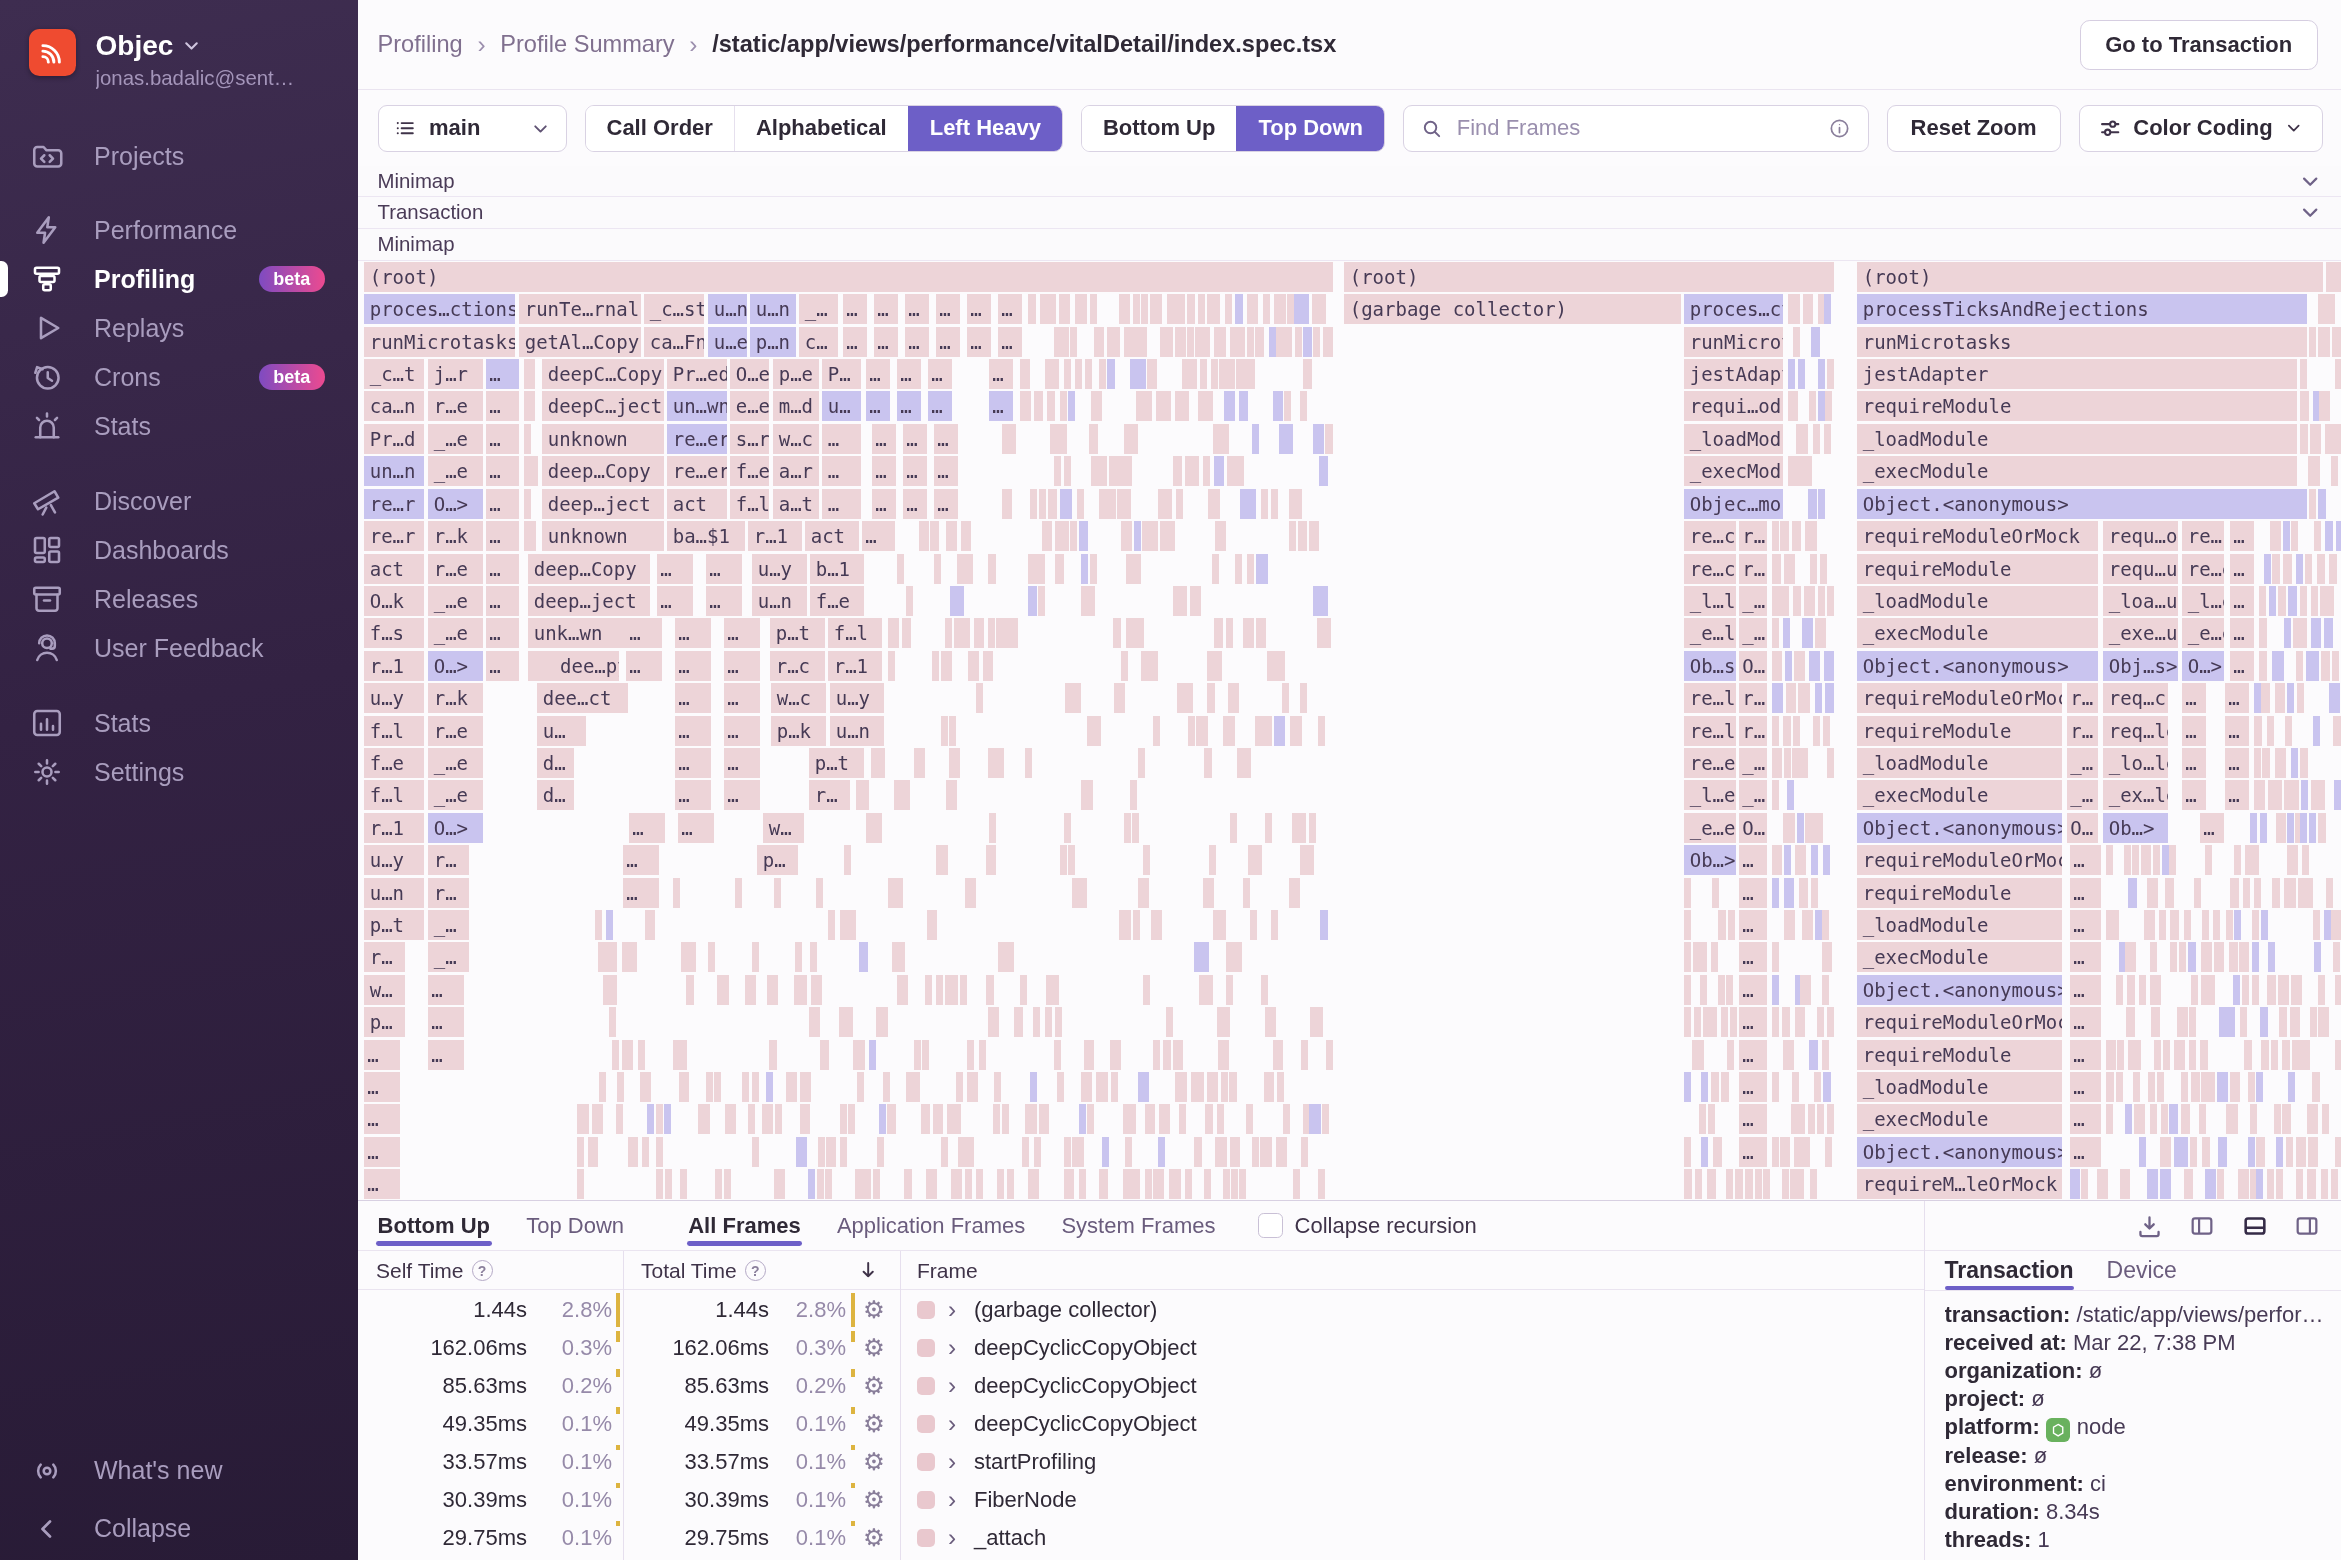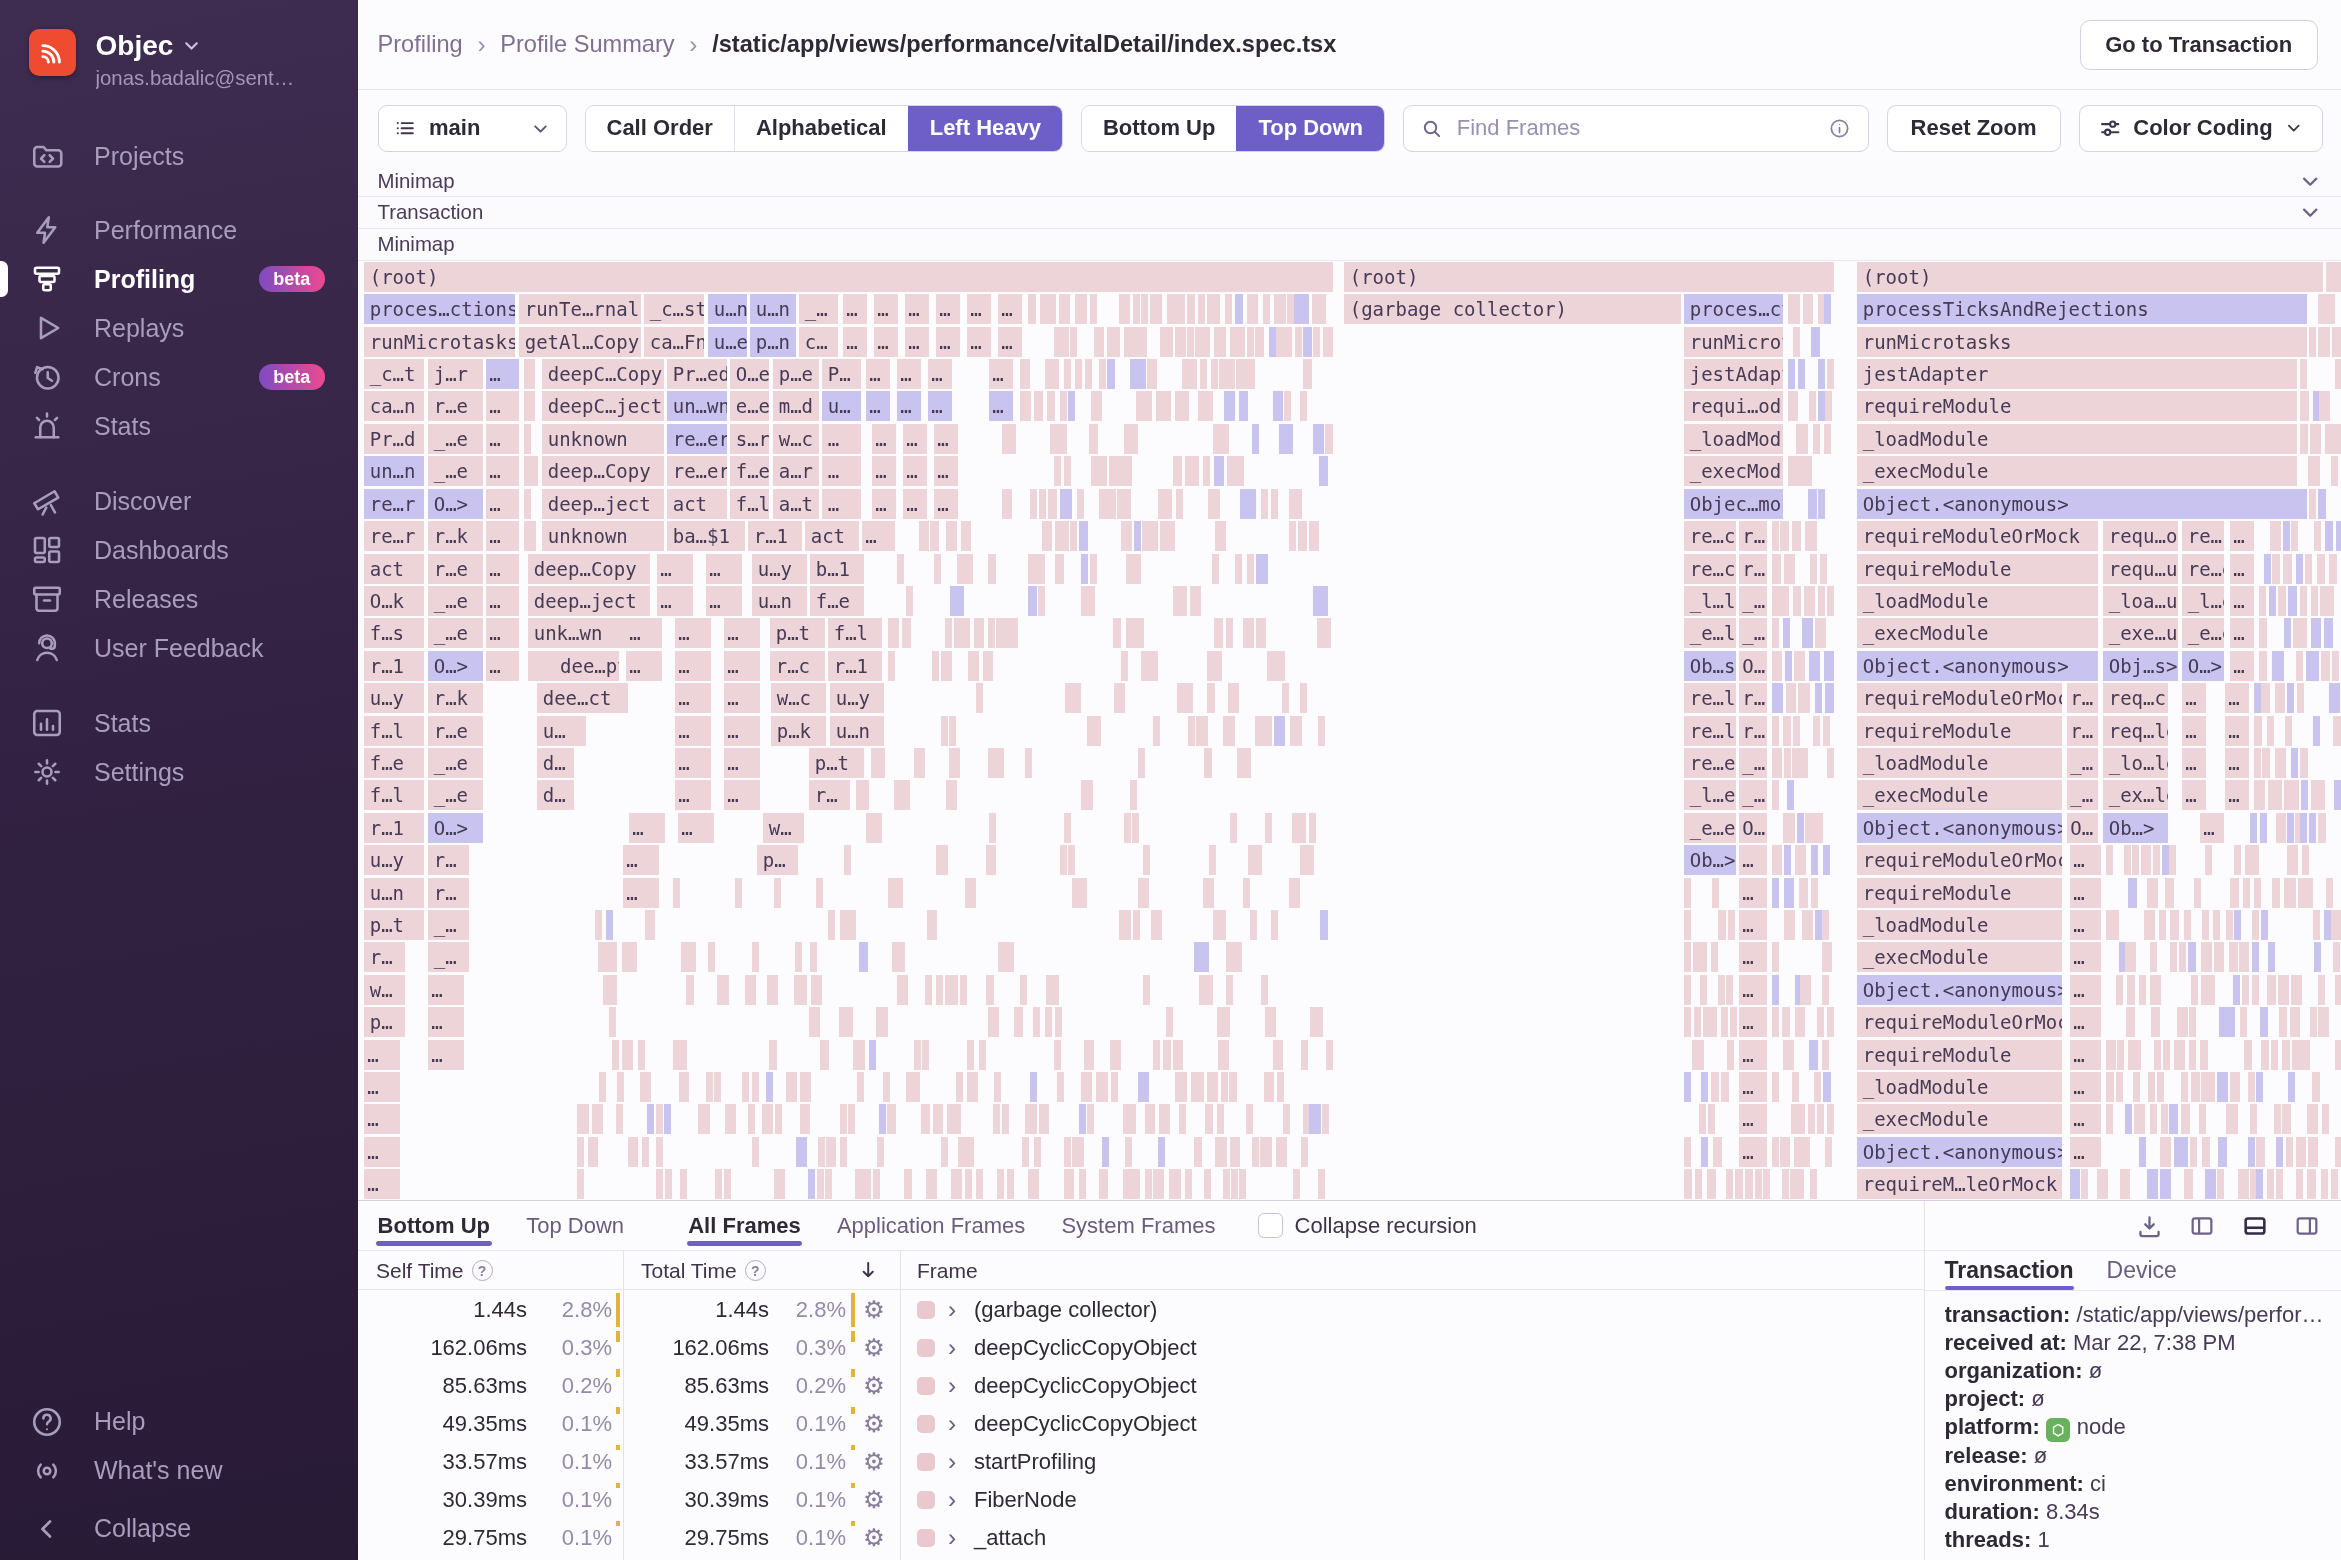--- a/index.html
+++ b/index.html
@@ -237,30 +237,20 @@
         <span class="nicon">
           <svg width="36" height="36" viewBox="0 0 24 24" fill="none" stroke="currentColor" stroke-width="1.7" stroke-linecap="round" stroke-linejoin="round">
             <circle cx="12" cy="12" r="3"></circle>
             <path d="M12 4.2v2.2M12 17.6v2.2M4.2 12h2.2M17.6 12h2.2M6.5 6.5l1.6 1.6M15.9 15.9l1.6 1.6M17.5 6.5l-1.6 1.6M8.1 15.9l-1.6 1.6"></path>
           </svg>
         </span>
         <span>Settings</span>
       </div>
     </nav>
   <div id="nav-footer">
-      <div class="nav-item">
-        <span class="nicon">
-          <svg width="36" height="36" viewBox="0 0 24 24" fill="none" stroke="currentColor" stroke-width="1.7" stroke-linecap="round" stroke-linejoin="round">
-            <circle cx="12" cy="12" r="8.5"></circle>
-            <path d="M9.6 9.6a2.4 2.4 0 1 1 3.5 2.1c-.8.5-1.1 1-1.1 1.8"></path>
-            <circle cx="12" cy="16.8" r="0.7" fill="currentColor" stroke="none"></circle>
-          </svg>
-        </span>
-        <span>Help</span>
-      </div>
       <div class="nav-item">
         <span class="nicon">
           <svg width="36" height="36" viewBox="0 0 24 24" fill="none" stroke="currentColor" stroke-width="1.7" stroke-linecap="round" stroke-linejoin="round">
             <circle cx="12" cy="12" r="2.2"></circle>
             <path d="M7.8 7.8a6 6 0 0 0 0 8.4M16.2 7.8a6 6 0 0 1 0 8.4"></path>
           </svg>
         </span>
         <span>What's new</span>
       </div>
     </div>

